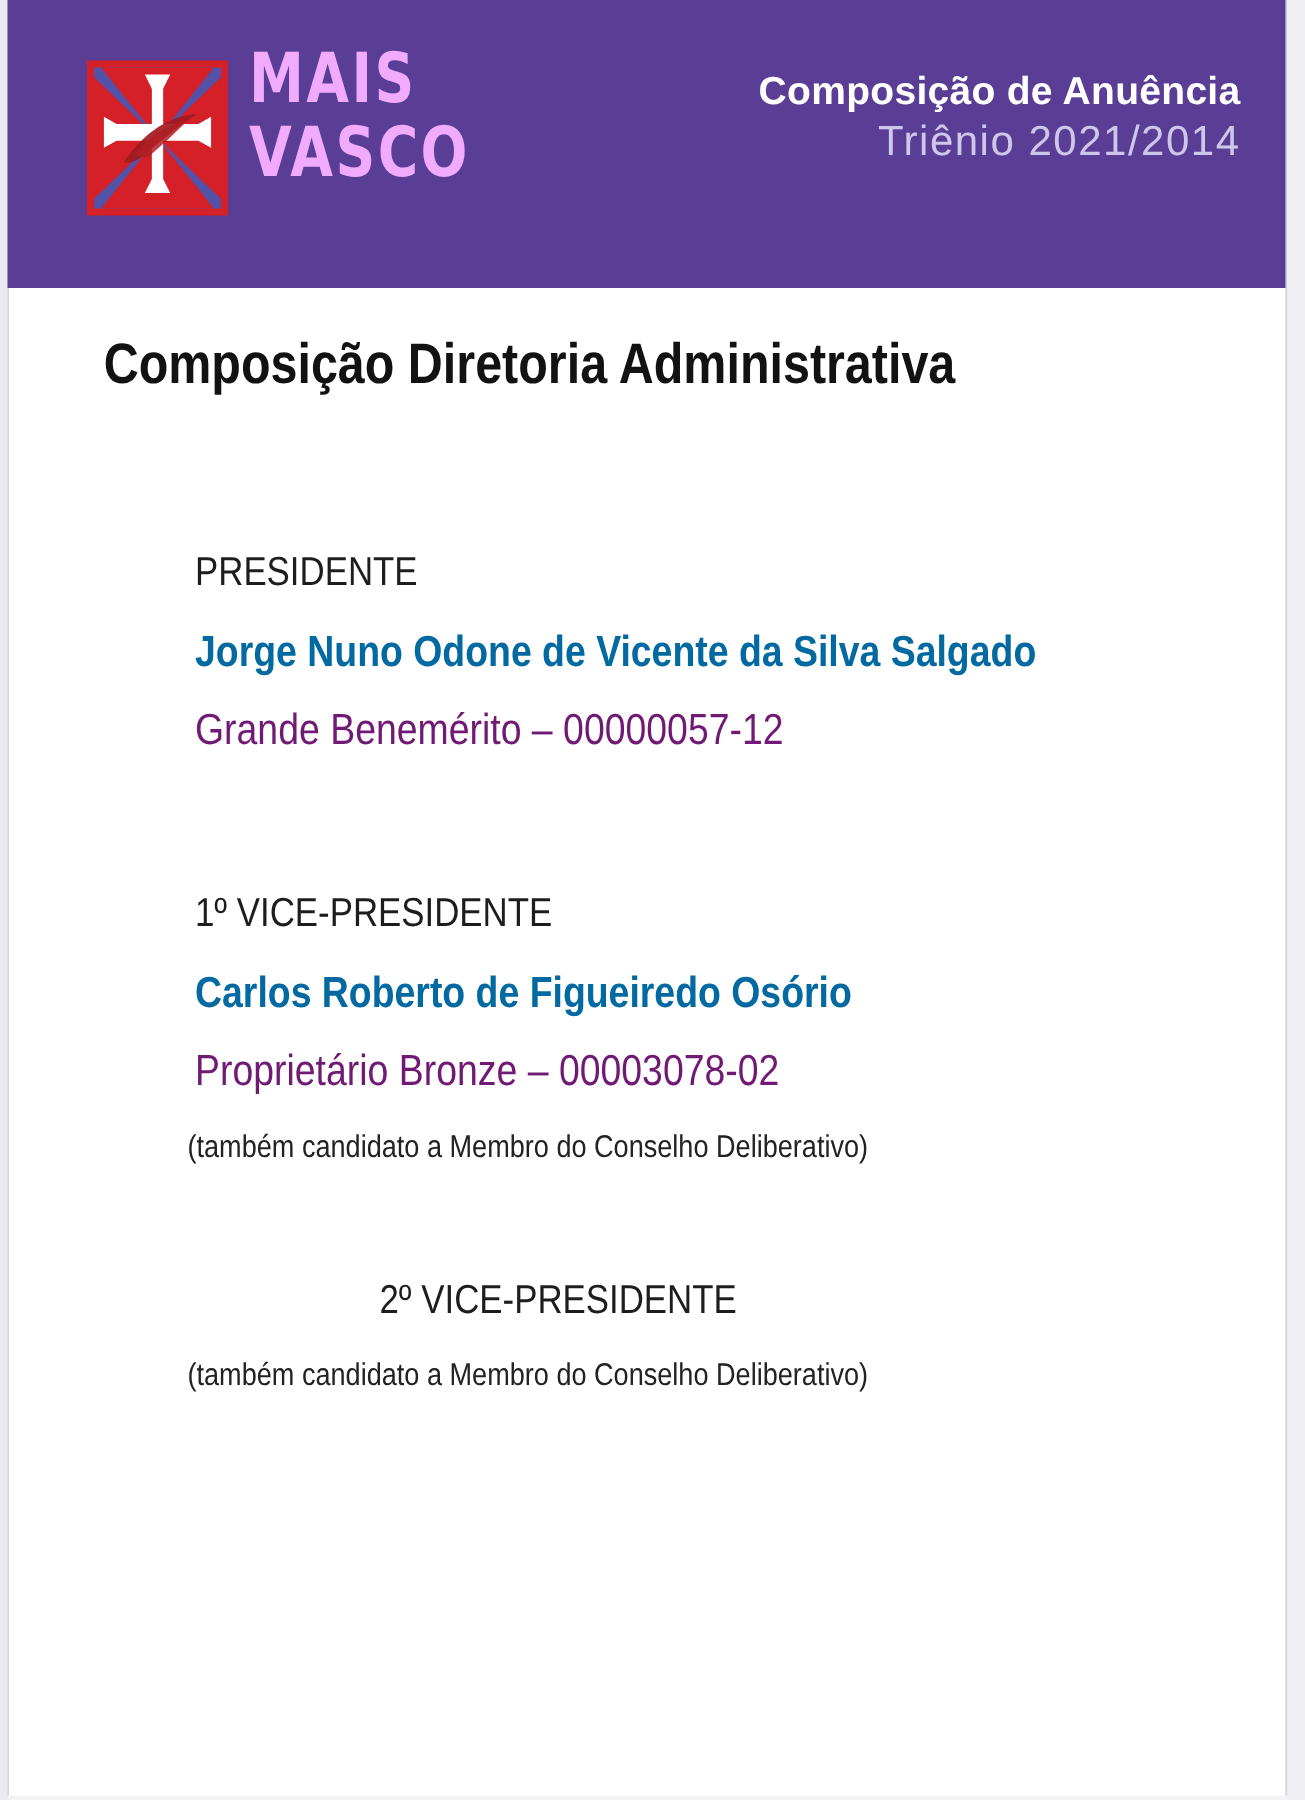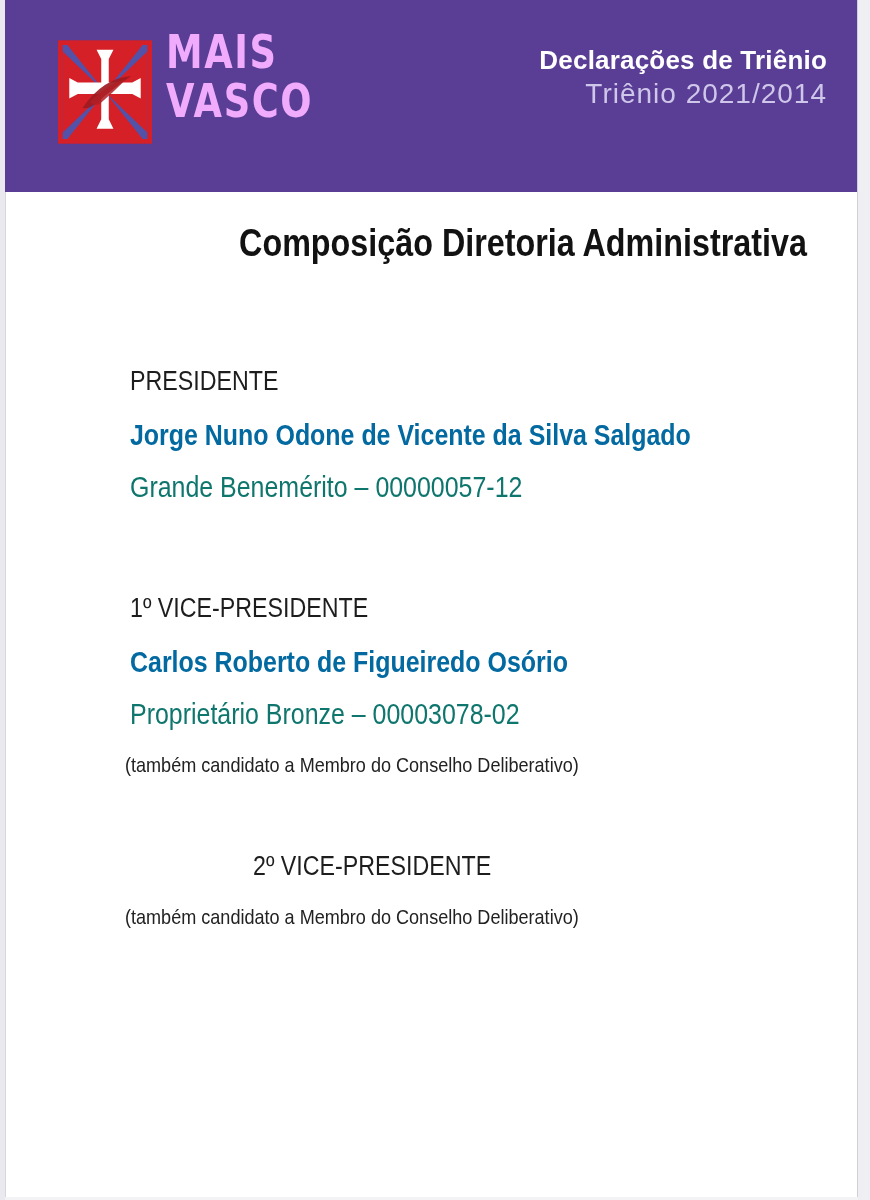--- a/index.html
+++ b/index.html
@@ -30,31 +30,31 @@
     position:absolute;right:30px;top:44px;text-align:right;color:#ffffff;
   }
   .banner-right .b-line{font-weight:700;font-size:26px;line-height:33px;letter-spacing:0.2px;}
   .banner-right .b-sub{font-weight:400;font-size:28px;line-height:34px;color:#cfc7ea;letter-spacing:1px;}
 
   
   .sx{display:inline-block;transform:scaleX(0.86);transform-origin:0 50%;white-space:nowrap;}
   .sxc{display:inline-block;transform:scaleX(0.85);transform-origin:50% 50%;white-space:nowrap;}
 
   .doc-title{
-    position:absolute;left:5px;top:196px;width:852px;
-    text-align:right;font-weight:700;font-size:38px;line-height:44px;color:#121212;
+    position:absolute;left:19px;top:196px;width:852px;
+    text-align:left;font-weight:700;font-size:38px;line-height:44px;color:#121212;
   }
 
   .entry{position:absolute;left:130px;}
   .entry-1{top:364px;}
   .entry-2{top:591px;}
   .entry-3{top:849px;text-align:center;}
   .role{font-weight:400;font-size:27px;line-height:34px;color:#1d1d1d;height:34px;margin-bottom:20px;}
   .name{font-weight:700;font-size:29px;line-height:34px;color:#0369a1;height:34px;margin-bottom:18px;}
-  .memb{font-weight:400;font-size:29px;line-height:34px;color:#0f766e;height:34px;margin-bottom:20px;}
+  .memb{font-weight:400;font-size:29px;line-height:34px;color:#701a75;height:34px;margin-bottom:20px;}
   .note{font-weight:400;font-size:21px;line-height:28px;color:#222222;margin-left:-5px;}
 </style>
 </head>
 <body>
 
 <div class="edge-left"></div>
 <div class="edge-right"></div>
 <div class="edge-bottom"></div>
 
 <header class="banner">
@@ -76,21 +76,21 @@
     <path d="M26,72 Q48,40 78,38 Q60,50 42,66 Q33,74 26,72 Z" fill="#9e1b21" opacity="0.92"></path>
     <path d="M34,66 Q52,46 72,42 Q58,56 44,68 Q38,70 34,66 Z" fill="#b01f24" opacity="0.85"></path>
   </svg>
 
   <div class="wordmark">
     <span class="sx">MAIS</span><br>
     <span class="sx">VASCO</span>
   </div>
 
   <div class="banner-right">
-    <div class="b-line">Declarações de Triênio</div>
+    <div class="b-line">Composição de Anuência</div>
     <div class="b-sub">Triênio 2021/2014</div>
   </div>
 </header>
 
 <h1 class="doc-title">
   <span class="sxc">Composição Diretoria Administrativa</span>
 </h1>
 
 <section class="entry entry-1">
   <div class="role">

